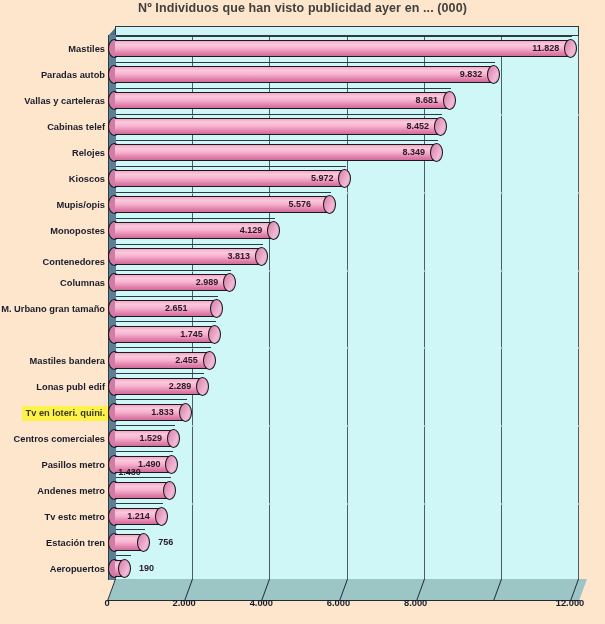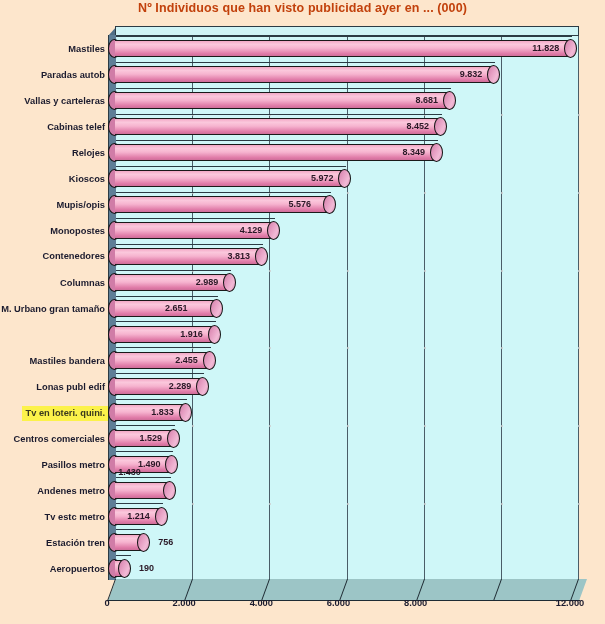--- a/index.html
+++ b/index.html
@@ -10,21 +10,21 @@
     font-family:"Liberation Sans", sans-serif;
     overflow:hidden;
     position:relative;
   }
   #chart-root{position:absolute;left:0;top:0;width:605px;height:624px;}
 
   
   #chart-title{
     position:absolute;left:0;top:1px;width:605px;
     text-align:center;
-    font-size:12.5px;font-weight:bold;color:#c2410c;
+    font-size:12.5px;font-weight:bold;color:#404040;
     letter-spacing:.1px;
     white-space:nowrap;
   }
 
   
   #cat-axis{
     position:absolute;left:0px;top:26px;width:112px;height:560px;
   }
   .cat-label{
     position:absolute;right:4px;
@@ -161,21 +161,21 @@
 
   <div id="cat-axis">
       <div class="cat-label" style="top: 16.4762px;">Mastiles</div>
       <div class="cat-label" style="top: 42.4286px;">Paradas autob</div>
       <div class="cat-label" style="top: 68.381px;">Vallas y carteleras</div>
       <div class="cat-label" style="top: 94.3333px;">Cabinas telef</div>
       <div class="cat-label" style="top: 120.286px;">Relojes</div>
       <div class="cat-label" style="top: 146.238px;">Kioscos</div>
       <div class="cat-label" style="top: 172.19px;">Mupis/opis</div>
       <div class="cat-label" style="top: 198.143px;">Monopostes</div>
-      <div class="cat-label" style="top: 223px;">Contenedores</div>
+      <div class="cat-label" style="top: 229px;">Contenedores</div>
       <div class="cat-label" style="top: 250.048px;">Columnas</div>
       <div class="cat-label" style="top: 276px;">M. Urbano gran tamaño</div>
       <div class="cat-label" style="top: 327.905px;">Mastiles bandera</div>
       <div class="cat-label" style="top: 353.857px;">Lonas publ edif</div>
       <div class="cat-label hl" style="top: 379.81px;">Tv en loteri. quini.</div>
       <div class="cat-label" style="top: 405.762px;">Centros comerciales</div>
       <div class="cat-label" style="top: 431.714px;">Pasillos metro</div>
       <div class="cat-label" style="top: 457.667px;">Andenes metro</div>
       <div class="cat-label" style="top: 483.619px;">Tv estc metro</div>
       <div class="cat-label" style="top: 509.571px;">Estación tren</div>
@@ -324,21 +324,21 @@
         <div class="bar-startcap"></div>
         <div class="bar-body" style="width: 102.284px;"></div>
         <div class="bar-cap" style="left: 95.2844px;"></div>
       </div>
       <div class="bar-value" style="top: 274px; left: 57px; width: 40px; text-align: left; z-index: 200;">2.651</div>
       <div class="bar" style="left: 7px; top: 299.952px; width: 99.7765px; z-index: 89;">
         <div class="bar-startcap"></div>
         <div class="bar-body" style="width: 99.7765px;"></div>
         <div class="bar-cap" style="left: 92.7765px;"></div>
       </div>
-      <div class="bar-value" style="top: 299.952px; left: 54.7765px; width: 40px; text-align: right; z-index: 200;">1.916</div>
+      <div class="bar-value" style="top: 299.952px; left: 54.7765px; width: 40px; text-align: right; z-index: 200;">1.745</div>
       <div class="bar" style="left: 7px; top: 325.905px; width: 94.7221px; z-index: 88;">
         <div class="bar-startcap"></div>
         <div class="bar-body" style="width: 94.7221px;"></div>
         <div class="bar-cap" style="left: 87.7221px;"></div>
       </div>
       <div class="bar-value" style="top: 325.905px; left: 49.7221px; width: 40px; text-align: right; z-index: 200;">2.455</div>
       <div class="bar" style="left: 7px; top: 351.857px; width: 88.3173px; z-index: 87;">
         <div class="bar-startcap"></div>
         <div class="bar-body" style="width: 88.3173px;"></div>
         <div class="bar-cap" style="left: 81.3173px;"></div>

